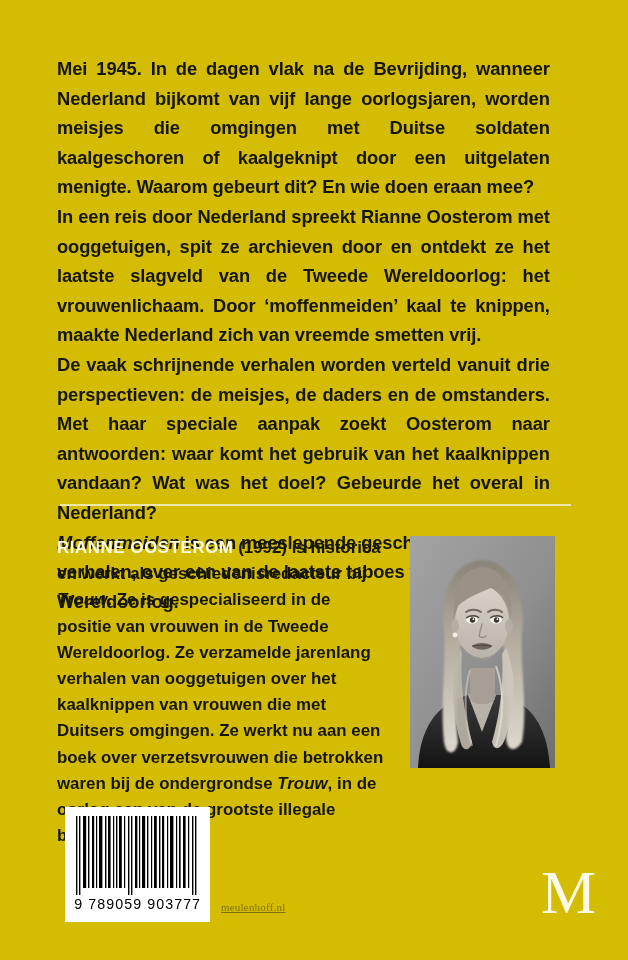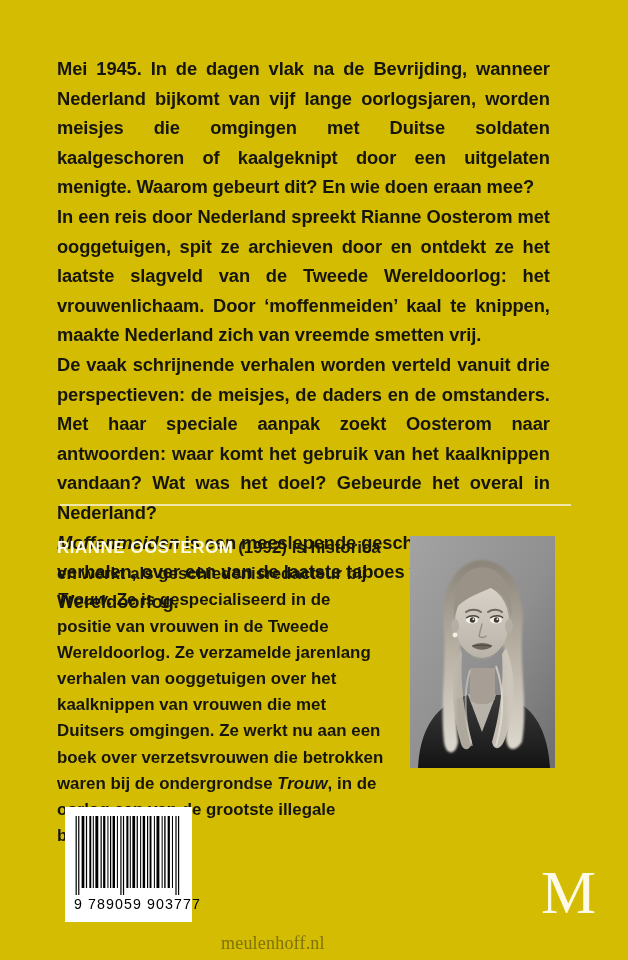--- a/index.html
+++ b/index.html
@@ -83,21 +83,21 @@
     overflow: hidden;
     background: #8d8d8d;
   }
   .photo svg { display: block; width: 100%; height: 100%; }
 
   
   .barcode-box {
     position: absolute;
     left: 65px;
     top: 807px;
-    width: 127px;
+    width: 145px;
     height: 115px;
     background: #ffffff;
     padding: 9px 8px 16px 8px;
   }
   .barcode-bars {
     height: 79px;
     width: 100%;
     display: block;
   }
   .barcode-digits {
@@ -108,25 +108,26 @@
     letter-spacing: 1.1px;
     margin-top: 1px;
     white-space: nowrap;
     transform: scaleX(0.98);
   }
 
   
   .imprint-url {
     position: absolute;
     left: 221px;
-    top: 933px;
+    top: 901px;
     font-family: "Liberation Serif", serif;
-    font-size: 18px;
+    font-size: 11px;
     color: #7e7208;
     letter-spacing: 0.2px;
+    text-decoration: underline;
   }
 
   
   .logo-m {
     position: absolute;
     left: 541px;
     top: 861px;
     font-family: "Liberation Serif", serif;
     font-size: 62px;
     line-height: 62px;

